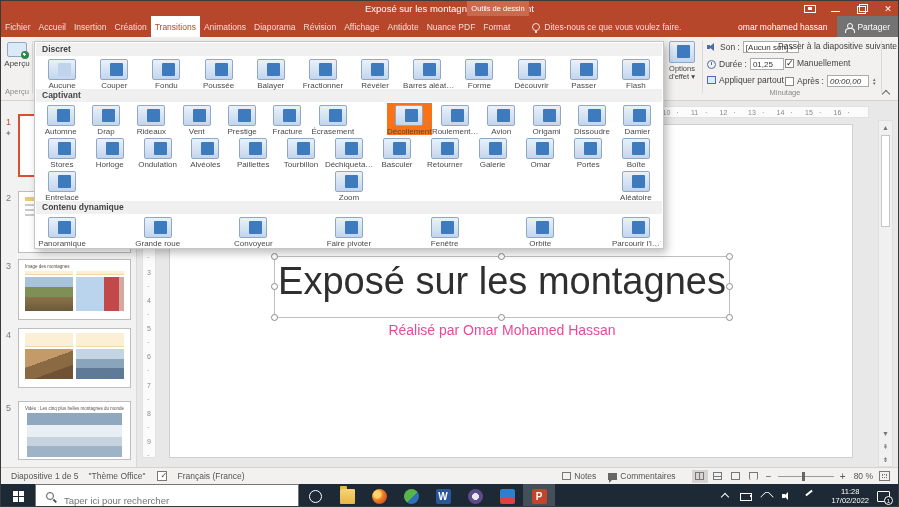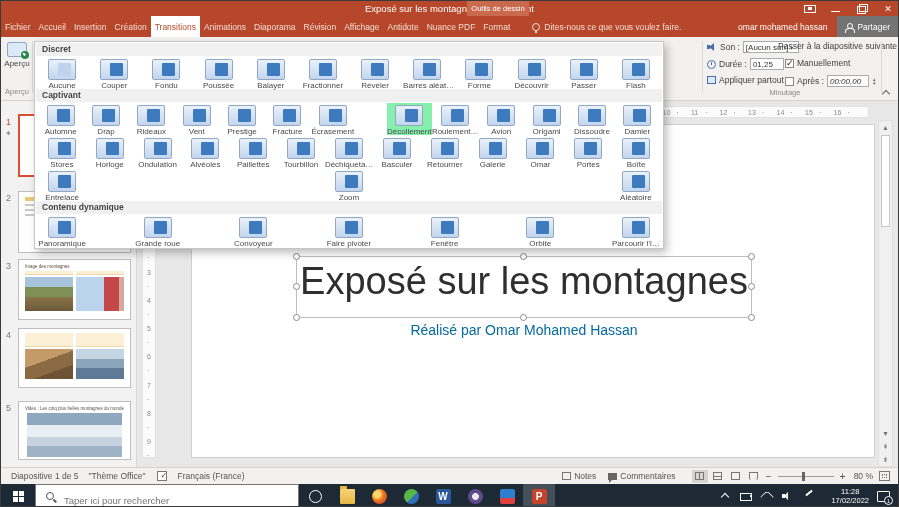--- a/index.html
+++ b/index.html
@@ -85,37 +85,37 @@
   .ph-snow{height:44px;margin:0 8px;background:linear-gradient(180deg,#8FA8C0 0 28%,#E9EEF4 28% 55%,#C6D3DE 55% 75%,#9FB3C6 75%);}
   .t-lines{margin:5px 6px;}
   .t-line{height:2px;background:#C9C9C9;margin-bottom:3px;width:70%;}
   .t-line.head{height:4px;background:#E8C97A;width:40%;}
   
   .canvas{position:absolute;left:137px;top:100px;width:762px;height:366px;background:#E8E8E8;}
   .hruler{position:absolute;left:23px;top:5px;width:708px;height:12px;background:#FBFBFB;border:1px solid #E2E2E2;}
   .hnum{position:absolute;top:2px;font-size:7px;color:#8a8a8a;}
   .vruler{position:absolute;left:4px;top:19px;width:14px;height:338px;background:#FBFBFB;border:1px solid #E2E2E2;}
   .vnum{position:absolute;left:4px;font-size:7px;color:#8a8a8a;}
-  .slide{position:absolute;left:54px;top:24px;width:682px;height:332px;background:#fff;box-shadow:0 0 0 1px #D0D0D0;}
+  .slide{position:absolute;left:32px;top:24px;width:682px;height:332px;background:#fff;box-shadow:0 0 0 1px #D0D0D0;}
   .titlebox{position:absolute;left:104px;top:131px;width:456px;height:62px;border:1px solid #BFBFBF;}
   .slide-title{position:absolute;left:0;right:0;top:3px;text-align:center;font-size:38px;font-weight:300;color:#2f2f2f;
                font-family:"Liberation Sans",sans-serif;letter-spacing:0px;}
-  .slide-subtitle{position:absolute;left:104px;top:197px;width:456px;text-align:center;font-size:14px;color:#0369a1;}
+  .slide-subtitle{position:absolute;left:104px;top:197px;width:456px;text-align:center;font-size:14px;color:#ec4899;}
   .hdl{position:absolute;width:7px;height:7px;border:1px solid #8a8a8a;border-radius:50%;background:#fff;}
   
   .scrollbar{position:absolute;right:7px;top:19px;width:15px;height:347px;background:#F0F0F0;border:1px solid #E0E0E0;}
   .sb-btn{position:absolute;left:1px;width:11px;height:11px;color:#777;font-size:7px;text-align:center;line-height:11px;}
   .sb-thumb{position:absolute;left:2px;top:14px;width:9px;height:92px;background:#fff;border:1px solid #C6C6C6;}
   
   .gallery{position:absolute;left:33px;top:40px;width:630px;height:208px;background:#fff;border:1px solid #C6C6C6;
            box-shadow:3px 4px 8px rgba(0,0,0,.25);z-index:50;padding:1px;}
   .gsec{height:13px;background:#F0F0F0;color:#444;font-weight:bold;font-size:8.5px;line-height:13px;padding-left:6px;}
   .grow{display:flex;padding:1px 2px 0;justify-content:space-between;}
   .gitem{width:48.2px;text-align:center;padding-top:2px;height:32px;cursor:pointer;}
-  .gitem.sel{background:#86efac;margin-left:31px;}
+  .gitem.sel{background:#f97316;margin-left:31px;}
   .gicon{width:28px;height:21px;border:1px solid #91A8C4;border-radius:2px;margin:0 auto;
          background:linear-gradient(180deg,#EAF1FA,#C3D6EE);position:relative;}
   .gicon::after{content:"";position:absolute;right:4px;top:3px;width:13px;height:13px;background:#3D7BBE;border-radius:1px;}
   .gicon.plain::after{background:#BFD4EC;}
   .glabel{font-size:8px;color:#4a4a4a;margin-top:1px;white-space:nowrap;}
   .resize-grip{position:absolute;right:1px;bottom:0px;font-size:7px;color:#aaa;}
   
   .statusbar{position:absolute;left:0;top:466px;width:100%;height:17px;background:#F3F1F0;border-top:1px solid #D5D2CF;
              font-size:8.5px;color:#555;display:flex;align-items:center;}
   .sb-item{margin-left:10px;white-space:nowrap;}
@@ -218,20 +218,27 @@
   </div>
 
   <div class="ribbon">
     <div class="preview-btn">
       <div class="preview-icon"></div>
       <div class="preview-label">Aperçu</div>
     </div>
     <div class="preview-group-label">Aperçu</div>
     <div class="vdiv" style="left:31px;"></div>
 
+    <div class="effopts">
+      <div class="gicon"></div>
+      <div class="eo-label">
+        <span>Options</span><br>
+        <span>d'effet ▾</span>
+      </div>
+    </div>
     <div class="vdiv" style="left:701px;"></div>
 
     <div class="rrow" style="left:706px;top:4px;">
       <span class="spk"></span>
       <span>Son :</span>
       <span class="ibox" style="width:56px;"><span>[Aucun son]</span> <span class="caret">▾</span></span>
     </div>
     <div class="rrow" style="left:706px;top:21px;">
       <span class="clockicon"></span>
       <span>Durée :</span>

